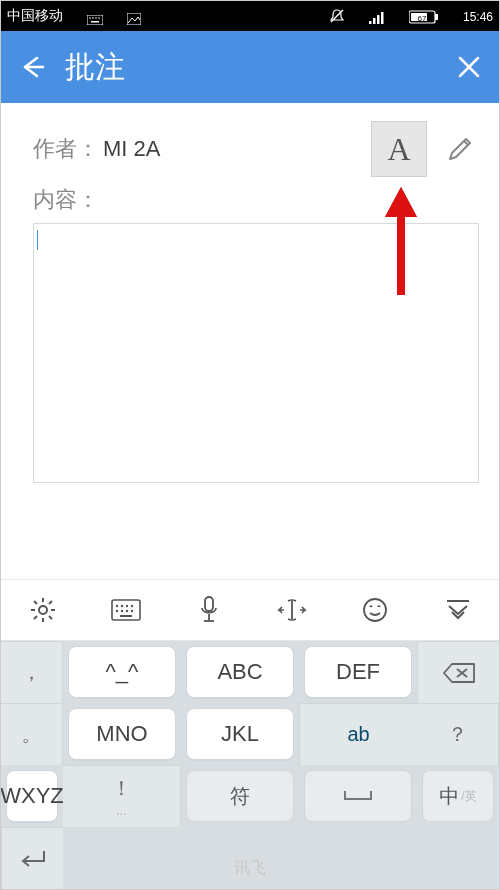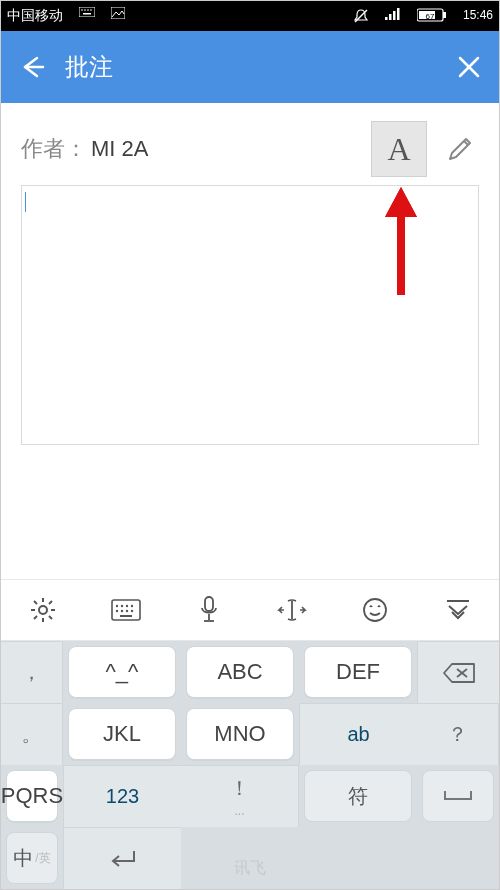--- a/index.html
+++ b/index.html
@@ -1,30 +1,30 @@
 <!DOCTYPE html>
 <html><head>
 <meta charset="utf-8">
 <style>
   html,body{margin:0;padding:0;font-family:"Helvetica Neue",Arial,"Microsoft YaHei",sans-serif;background:#fff;}
   .screen{width:500px;height:890px;position:relative;overflow:hidden;background:#fff;border:1px solid #ccc;box-sizing:border-box;}
 
   
   .status-bar{height:30px;background:#000;color:#fff;display:flex;align-items:center;justify-content:space-between;padding:0 6px;font-size:14px;}
-  .status-left,.status-right{display:flex;align-items:flex-start;gap:16px;}
+  .status-left,.status-right{display:flex;align-items:flex-end;gap:24px;}
   .sb-ico{display:inline-flex;align-items:center;}
 
   
   .app-header{height:72px;background:#4a90e2;color:#fff;display:flex;align-items:center;padding:0 18px;}
   .app-header .back{width:32px;display:flex;align-items:center;}
-  .app-header .title{flex:1;font-size:24px;padding-left:14px;}
+  .app-header .title{flex:1;font-size:30px;padding-left:14px;}
   .app-header .close{width:32px;display:flex;align-items:center;justify-content:flex-end;}
 
   
-  .content{padding:18px 20px 10px 20px;}
+  .content{padding:18px 20px 10px 20px;margin-left:12px;}
   .meta-row{display:flex;align-items:center;font-size:22px;color:#777;margin-bottom:8px;}
   .meta-lbl{color:#888;}
   .meta-val{color:#404040;margin-left:4px;}
   .tools{margin-left:auto;display:flex;align-items:center;gap:14px;}
   .tool-btn{width:54px;height:54px;background:#e6e6e6;border:1px solid #d0d0d0;display:flex;align-items:center;justify-content:center;font-size:32px;color:#555;font-family:Georgia,serif;}
   .pencil{width:38px;height:38px;display:flex;align-items:center;justify-content:center;color:#888;}
 
   .textbox{margin:6px 0 0 0;border:1px solid #d9d9d9;height:260px;box-sizing:border-box;position:relative;background:#fff;}
   .caret{position:absolute;left:3px;top:6px;width:1px;height:20px;background:#4a90e2;}
 
@@ -124,20 +124,23 @@
             <span>A</span>
           </div>
         <div class="pencil">
           <svg width="32" height="32" viewBox="0 0 32 32">
               <path d="M6 26 L8 20 L22 6 L26 10 L12 24 Z" fill="none" stroke="#888" stroke-width="2" stroke-linejoin="round"></path>
               <line x1="20" y1="8" x2="24" y2="12" stroke="#888" stroke-width="2"></line>
             </svg>
         </div>
       </div>
     </div>
+    <div class="meta-row">
+      <span class="meta-lbl">内容：</span>
+    </div>
     <div class="textbox">
       <div class="caret"></div>
     </div>
   </div>
 
   <div class="arrow">
     <svg width="36" height="110" viewBox="0 0 36 110">
       <polygon points="18,0 34,30 24,30 24,28 18,6 12,28 12,30 2,30" fill="#c01818"></polygon>
       <polygon points="18,0 34,30 2,30" fill="#d11"></polygon>
       <rect x="14" y="28" width="8" height="80" fill="#d11"></rect>
@@ -230,37 +233,34 @@
             <path d="M10 3 L32 3 L32 21 L10 21 L2 12 Z" fill="none" stroke="#666" stroke-width="1.8" stroke-linejoin="round"></path>
             <line x1="15" y1="8" x2="25" y2="16" stroke="#666" stroke-width="1.8"></line>
             <line x1="25" y1="8" x2="15" y2="16" stroke="#666" stroke-width="1.8"></line>
           </svg>
       </div>
 
       <div class="kcell side">
           <span>。</span>
         </div>
       <div class="kcell key">
+          <span>MNO</span>
+        </div>
+      <div class="kcell key">
           <span>JKL</span>
-        </div>
-      <div class="kcell key">
-          <span>MNO</span>
         </div>
       <div class="kcell rside">
           <span>ab</span>
         </div>
 
       <div class="kcell side">
           <span>？</span>
         </div>
       <div class="kcell key">
-          <span>PQRS</span>
-        </div>
-      <div class="kcell rside">
-          <span>123</span>
+          <span>WXYZ</span>
         </div>
 
       <div class="kcell side" style="flex-direction:column;gap:2px;">
         <span>！</span>
         <span style="font-size:12px;color:#aaa;">...</span>
       </div>
       <div class="kcell key-wide">
           <span>符</span>
         </div>
       <div class="kcell key-wide">

